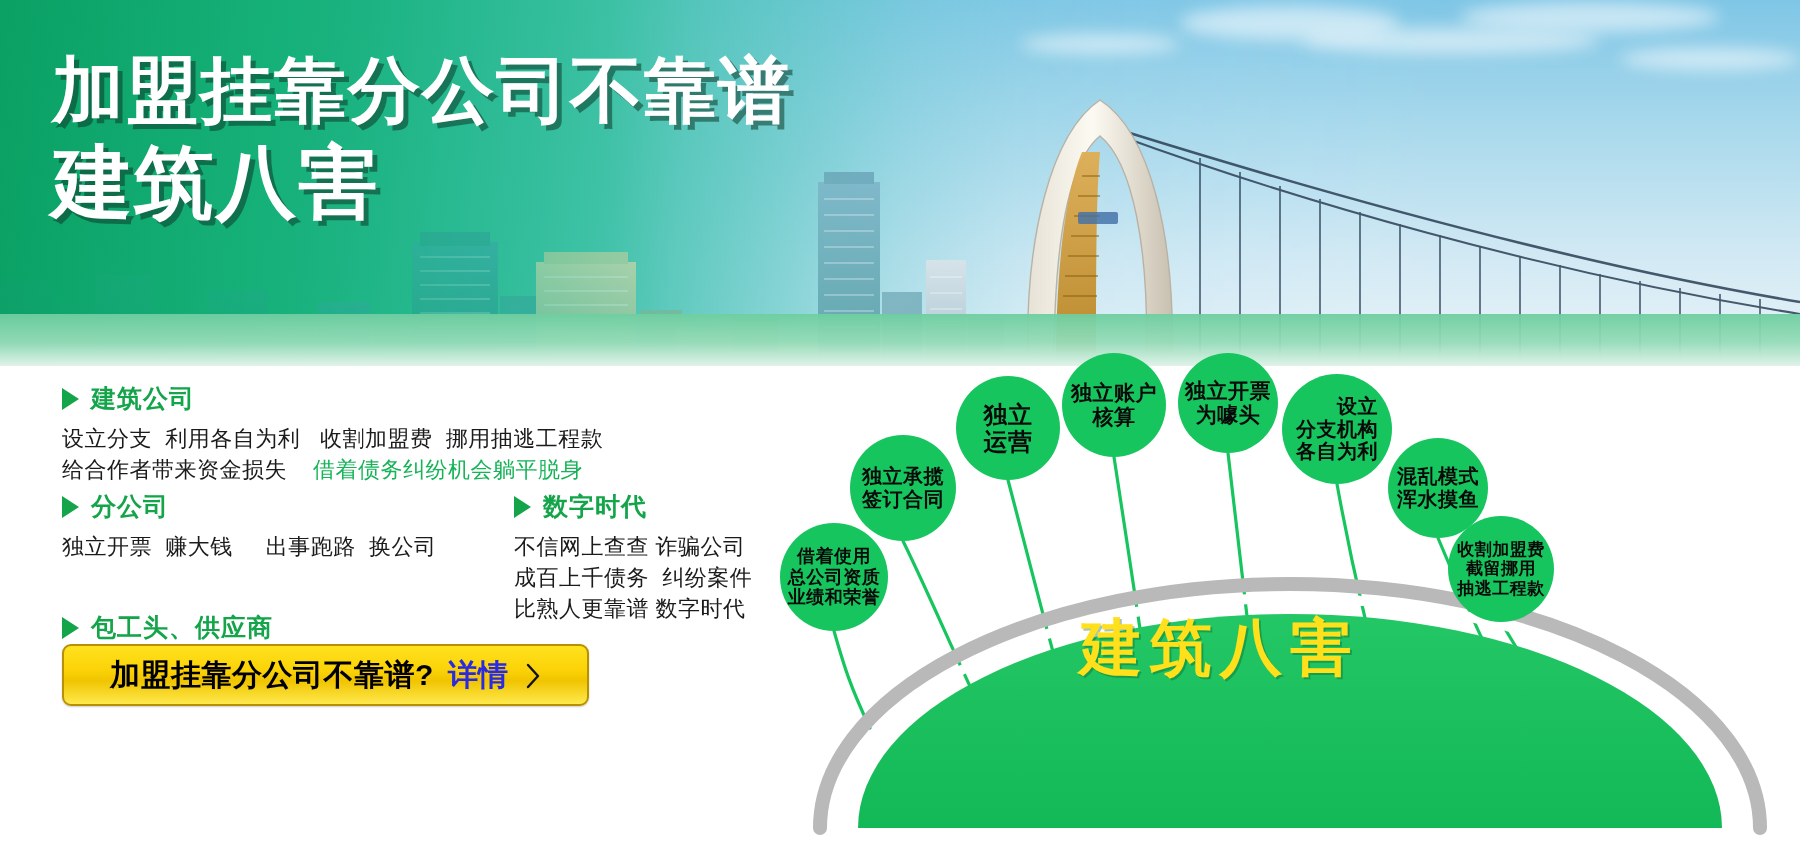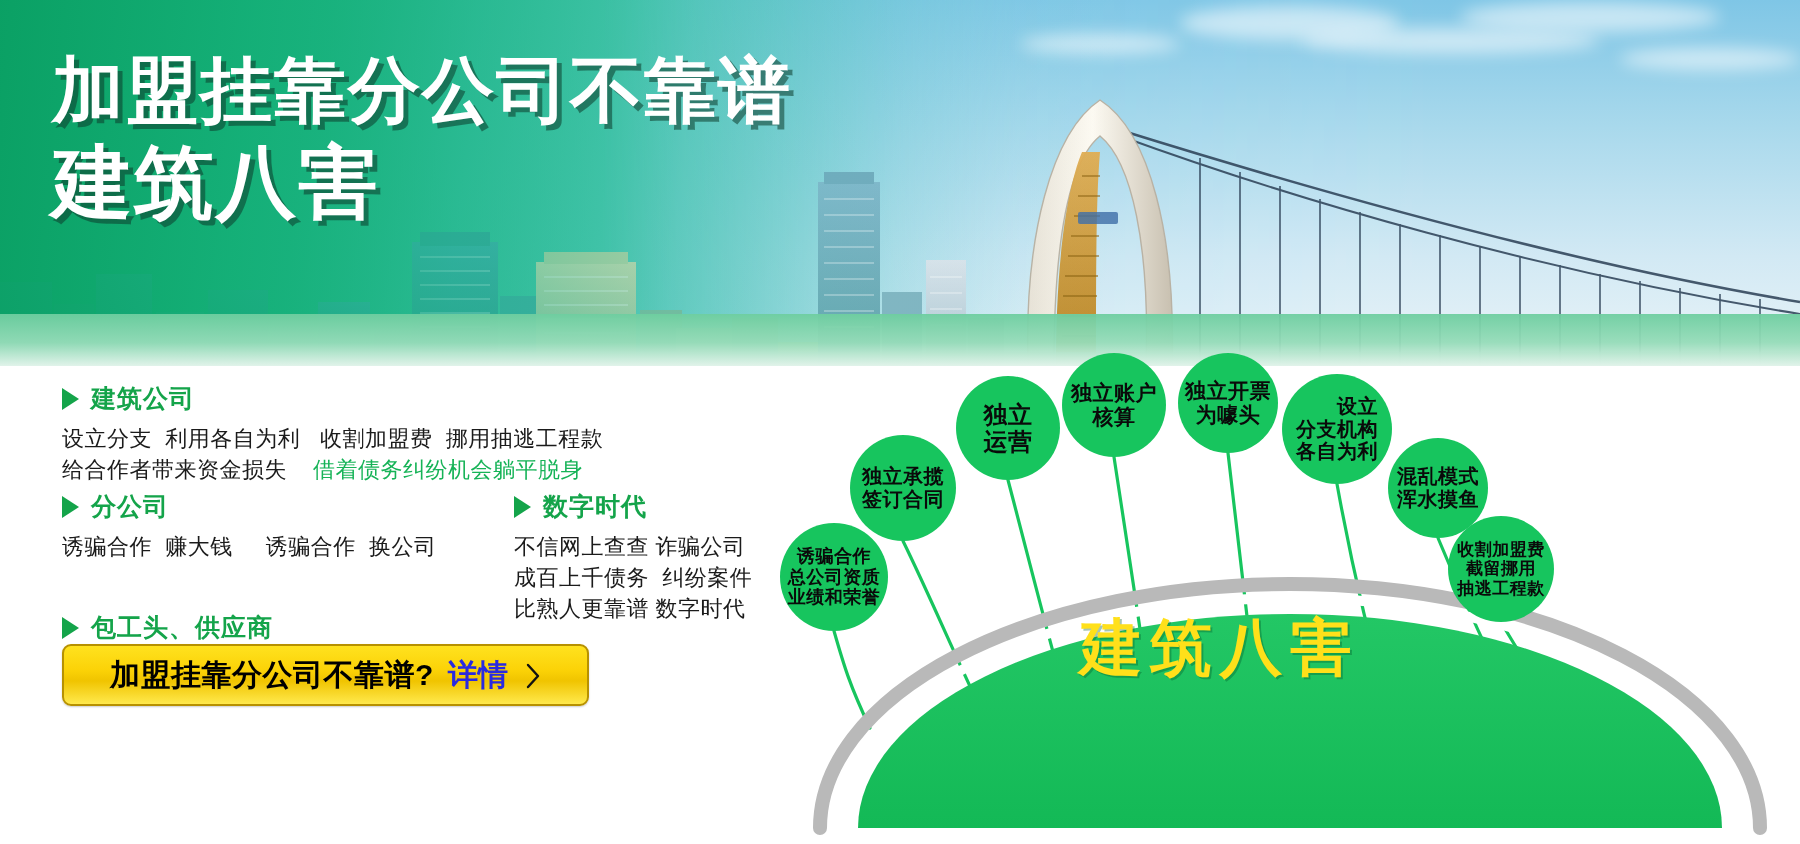--- a/index.html
+++ b/index.html
@@ -316,21 +316,21 @@
     <div class="blk-line"><span>给合作者带来资金损失</span><span style="display:inline-block;width:26px;"></span><span class="green">借着债务纠纷机会躺平脱身</span></div>
   </div>
 
   <div class="two-col block" style="position:absolute; left:0; top:118px;">
 
     <div>
       <div class="blk-head">
         <span class="tri"></span>
         <span class="blk-title">分公司</span>
       </div>
-      <div class="blk-line">诱骗合作  赚大钱     诱骗合作  换公司</div>
+      <div class="blk-line">独立开票  赚大钱     出事跑路  换公司</div>
     </div>
 
     <div class="col-right">
       <div class="blk-head">
         <span class="tri"></span>
         <span class="blk-title">数字时代</span>
       </div>
       <div class="blk-line">不信网上查查 诈骗公司</div>
       <div class="blk-line">成百上千债务  纠纷案件</div>
       <div class="blk-line">比熟人更靠谱 数字时代</div>
@@ -375,21 +375,21 @@
     </g>
 
     <path d="M40 492 A 470 244 0 0 1 980 492" fill="none" stroke="#b9b9b9" stroke-width="14" stroke-linecap="round"></path>
 
     <path d="M58 492 A 452 230 0 0 1 962 492" fill="none" stroke="#ffffff" stroke-width="10"></path>
 
     <path d="M78 492 A 432 214 0 0 1 942 492 Z" fill="url(#domeg)"></path>
   </svg>
 
   <div class="arch-label">建筑八害</div>
-<div class="bubble" style="left: 0px; top: 187px; width: 108px; height: 108px; font-size: 18px;">诱骗合作
+<div class="bubble" style="left: 0px; top: 187px; width: 108px; height: 108px; font-size: 18px;">借着使用
 总公司资质
 业绩和荣誉</div>
     <div class="bubble" style="left: 70px; top: 99px; width: 106px; height: 106px; font-size: 20px;">独立承揽
 签订合同</div>
     <div class="bubble" style="left: 176px; top: 40px; width: 104px; height: 104px; font-size: 24px;">独立
 运营</div>
     <div class="bubble" style="left: 282px; top: 17px; width: 104px; height: 104px; font-size: 21px;">独立账户
 核算</div>
     <div class="bubble" style="left: 398px; top: 17px; width: 100px; height: 100px; font-size: 21px;">独立开票
 为噱头</div>

